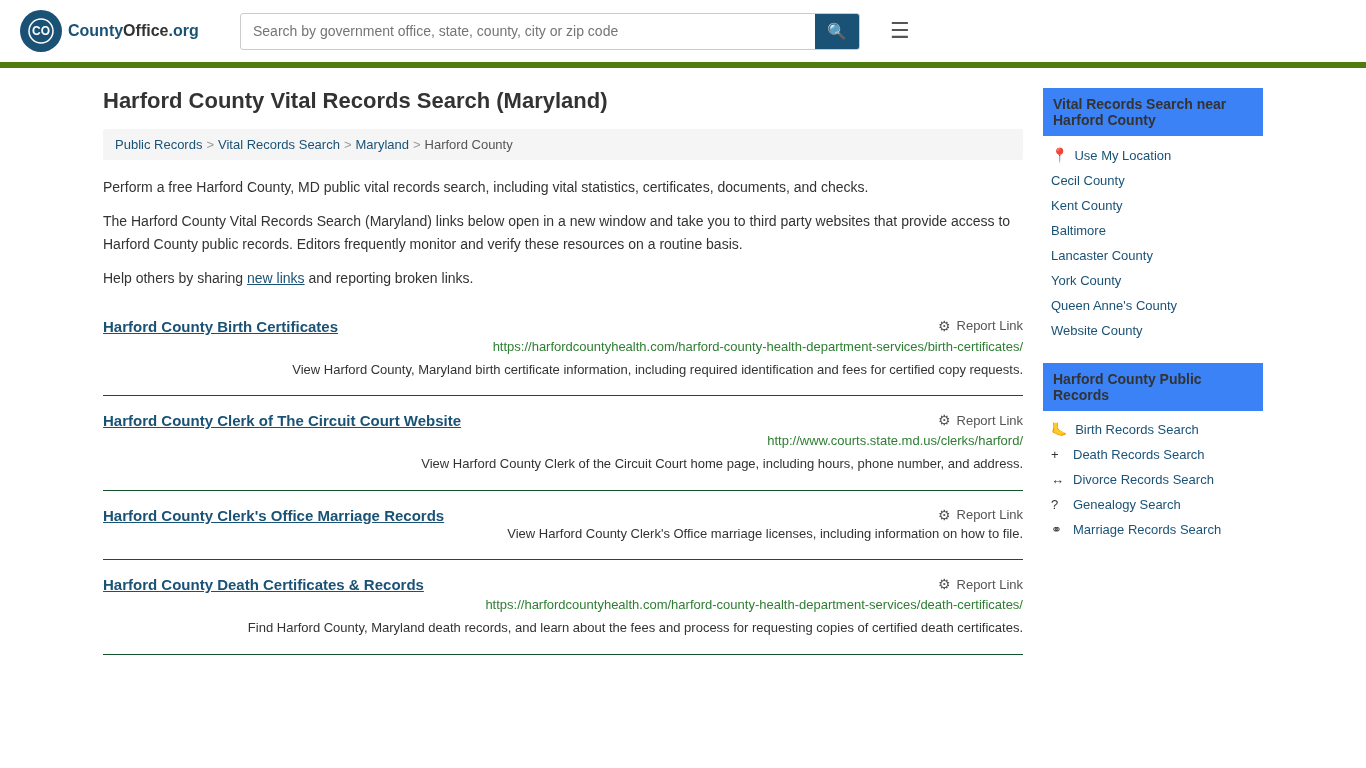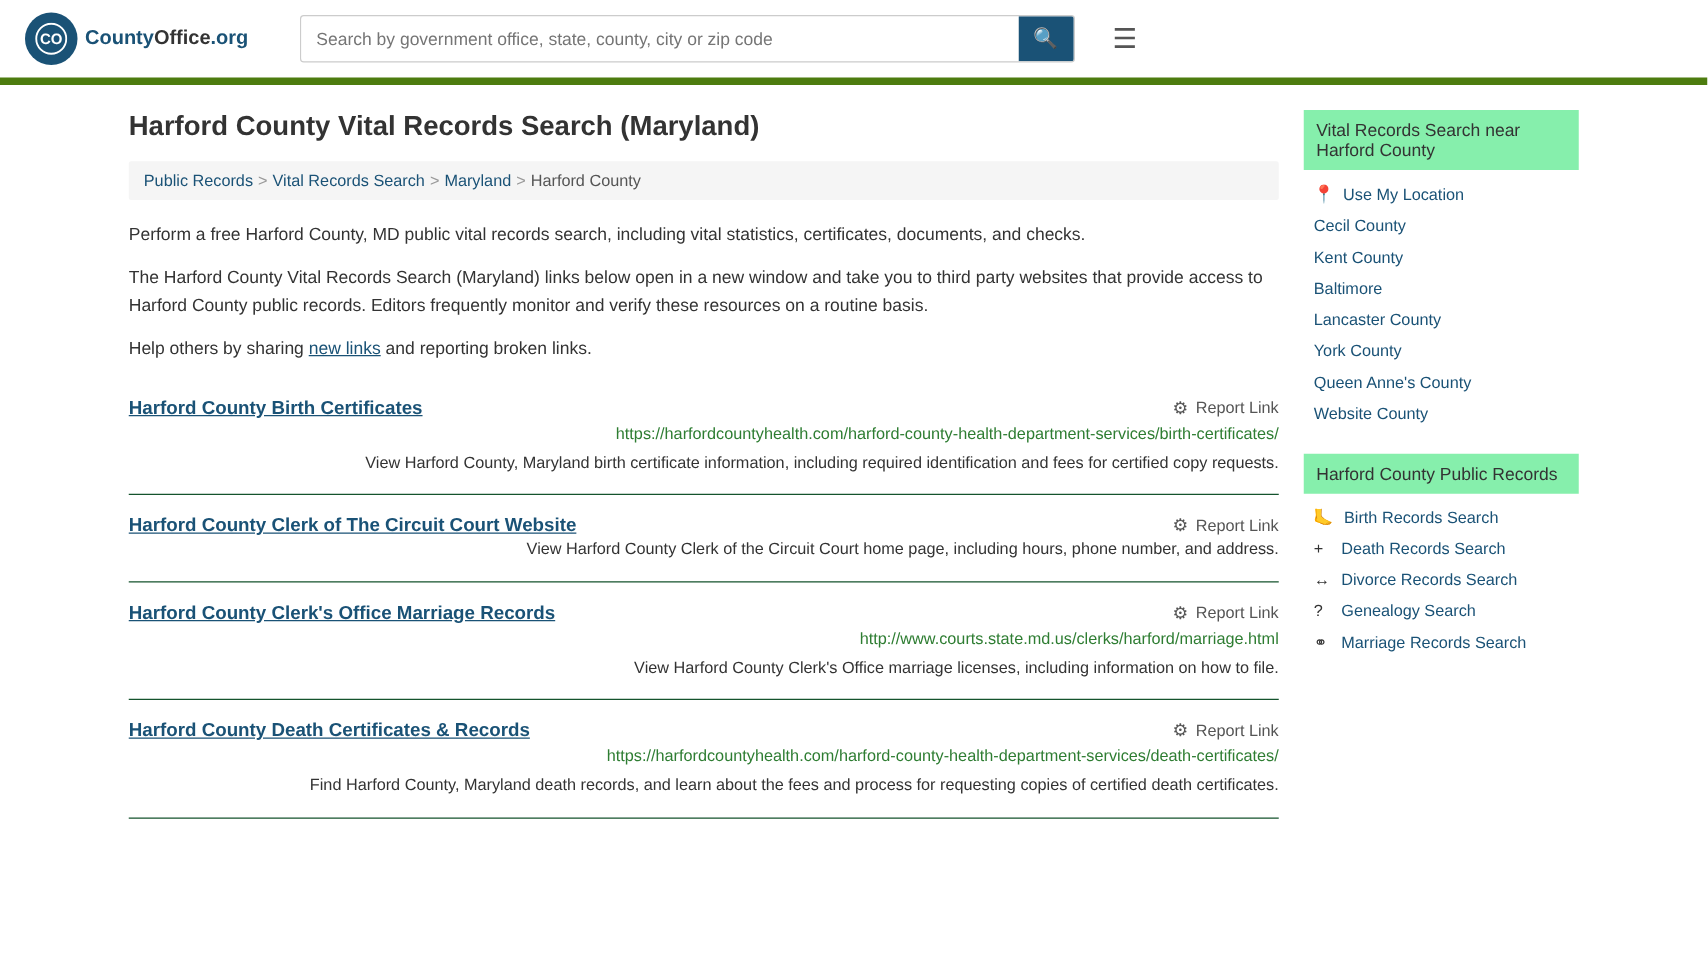--- a/index.html
+++ b/index.html
@@ -163,23 +163,23 @@
 
     
     .sidebar {
       width: 220px;
       min-width: 220px;
     }
     .sidebar-section {
       margin-bottom: 20px;
     }
     .sidebar-header {
-      background: #86efac;
+      background: #3b82f6;
       padding: 8px 10px;
-      font-weight: normal;
+      font-weight: bold;
       font-size: 14px;
       color: #333;
       margin-bottom: 6px;
     }
     .sidebar-item {
       padding: 5px 8px;
       font-size: 13px;
     }
     .sidebar-item a {
       color: #1a5276;
@@ -268,31 +268,31 @@
     <div class="result-desc">View Harford County, Maryland birth certificate information, including required identification and fees for certified copy requests.</div>
   </div>
         <div class="result-item">
     <div class="result-header">
       <a class="result-title" href="#">Harford County Clerk of The Circuit Court Website</a>
       <div class="report-link">
         <span class="report-link-icon">⚙</span>
         <span>Report Link</span>
       </div>
     </div>
+    <div class="result-url">http://www.courts.state.md.us/clerks/harford/</div>
     <div class="result-desc">View Harford County Clerk of the Circuit Court home page, including hours, phone number, and address.</div>
   </div>
         <div class="result-item">
     <div class="result-header">
       <a class="result-title" href="#">Harford County Clerk's Office Marriage Records</a>
       <div class="report-link">
         <span class="report-link-icon">⚙</span>
         <span>Report Link</span>
       </div>
     </div>
-    <div class="result-url">http://www.courts.state.md.us/clerks/harford/marriage.html</div>
     <div class="result-desc">View Harford County Clerk's Office marriage licenses, including information on how to file.</div>
   </div>
         <div class="result-item">
     <div class="result-header">
       <a class="result-title" href="#">Harford County Death Certificates &amp; Records</a>
       <div class="report-link">
         <span class="report-link-icon">⚙</span>
         <span>Report Link</span>
       </div>
     </div>

